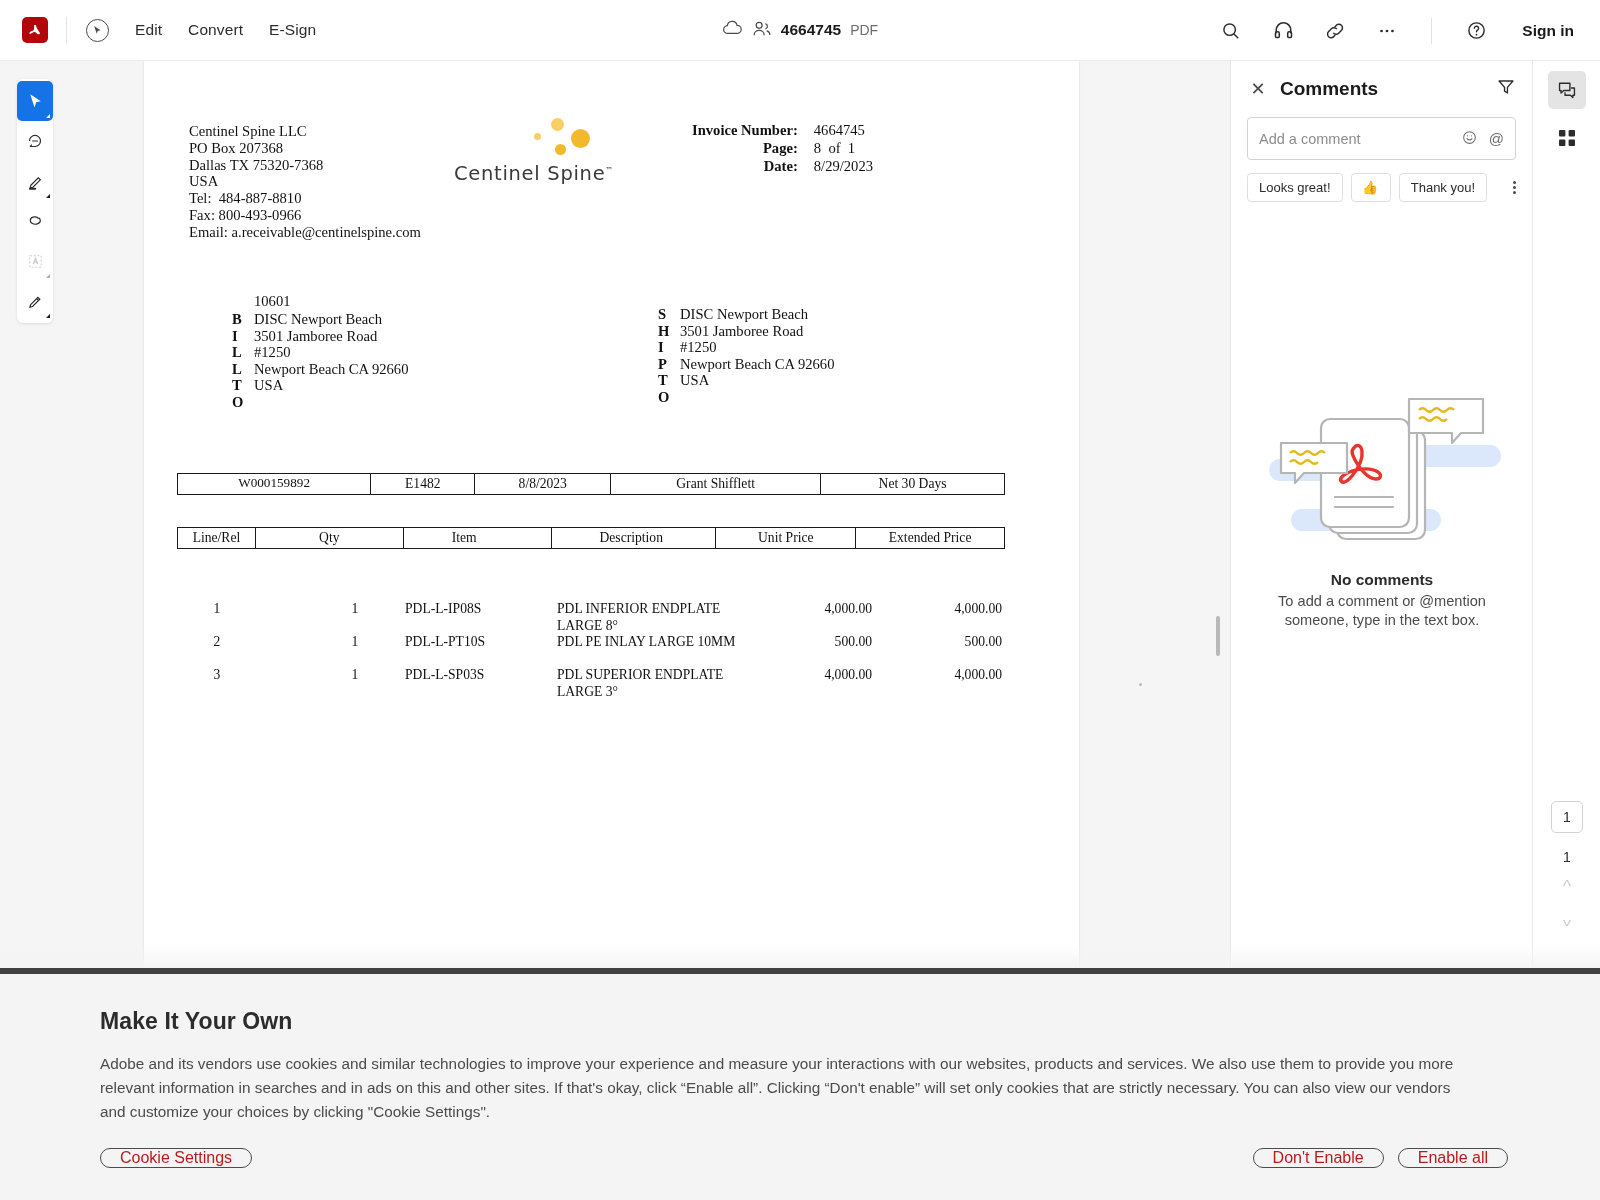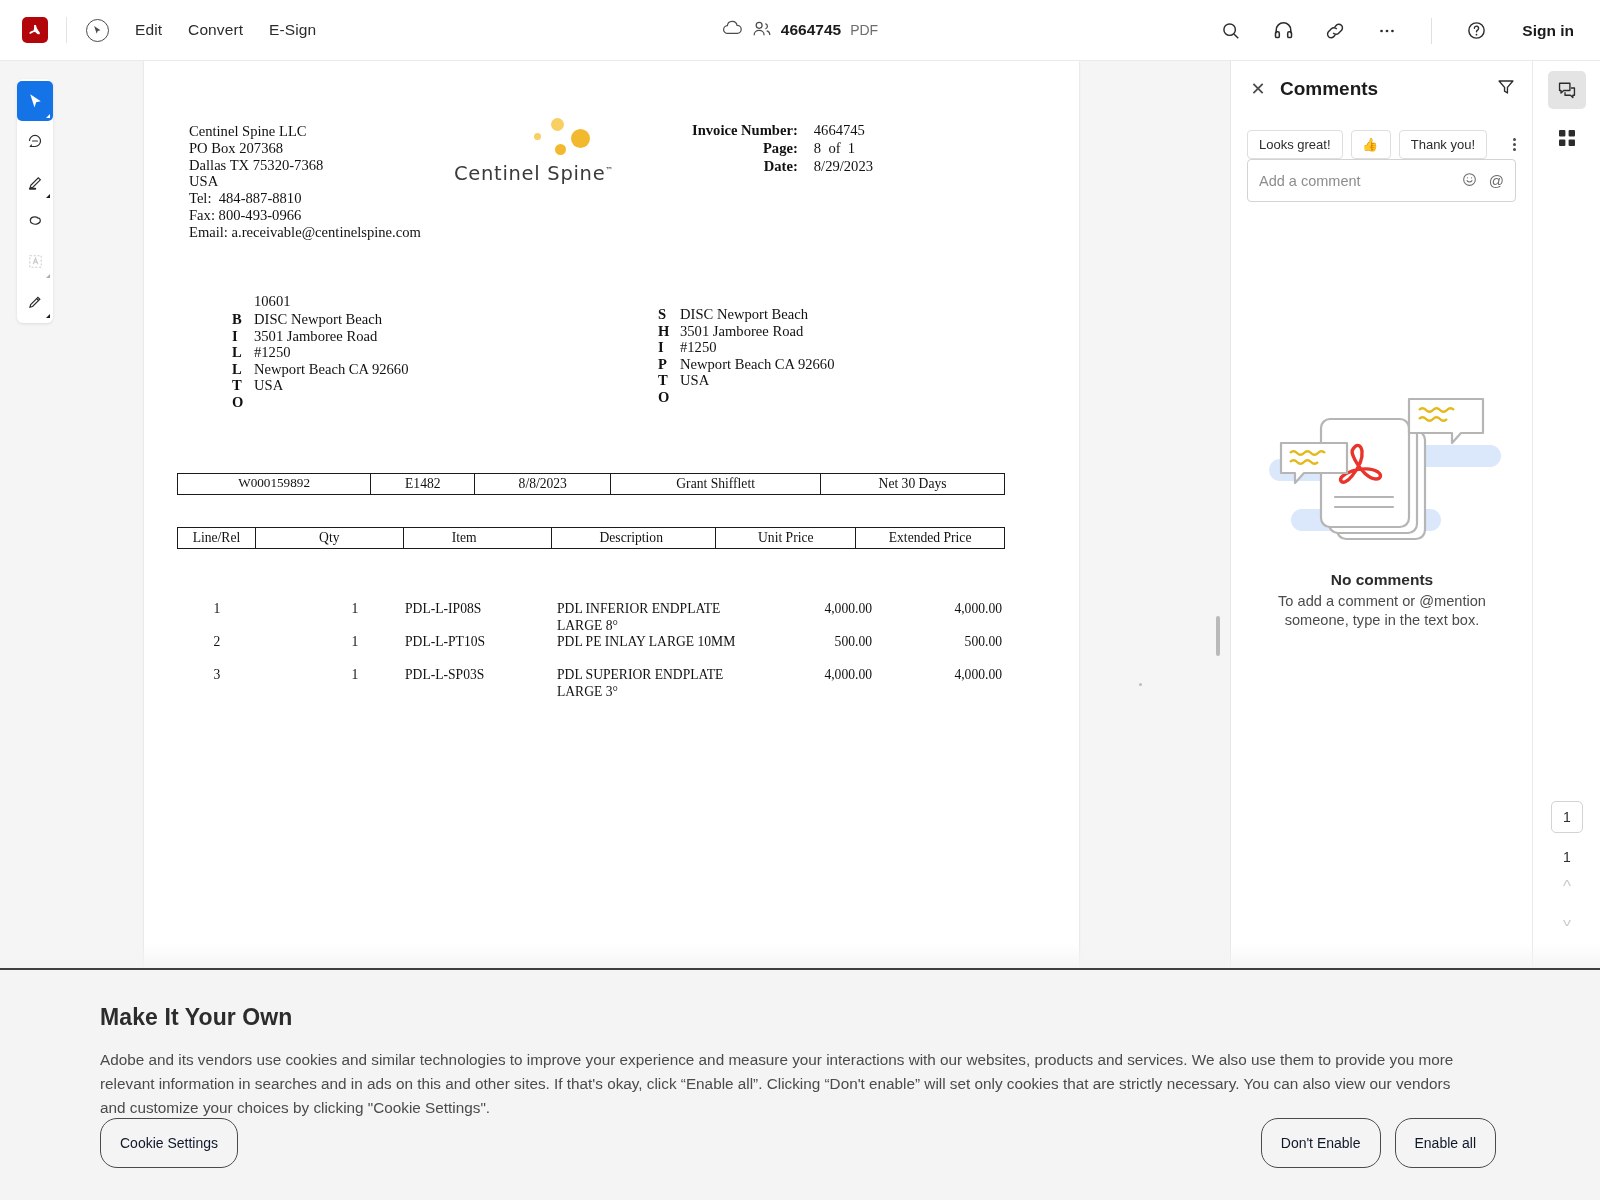--- a/index.html
+++ b/index.html
@@ -210,33 +210,33 @@
     width: 32px; height: 32px; margin: 0 auto; border: 1px solid #d3d3d3;
     border-radius: 5px; display: flex; align-items: center; justify-content: center;
     font-size: 14px; color: #2c2c2c; background: #fff;
   }
   #pg-total { font-size: 14px; color: #2c2c2c; margin-top: 16px; }
   .chev { color: #c9c9c9; font-size: 17px; margin-top: 12px; cursor: pointer; }
 
   
   #cookie {
     position: absolute; left: 0; bottom: 0; width: 1600px; height: 232px;
-    background: #f4f4f4; border-top: 2px solid #404040;
+    background: #f4f4f4; border-top: 6px solid #404040;
     padding: 34px 100px 0 100px;
   }
   #cookie h2 { font-size: 23px; font-weight: bold; color: #2c2c2c;
                letter-spacing: .1px; }
   #cookie p { font-size: 15.3px; color: #4b4b4b; line-height: 24px;
               margin-top: 17px; max-width: 1355px; }
   #cookie-btns { position: absolute; left: 100px; bottom: 32px; }
-  #cookie-right { position: absolute; right: 104px; bottom: 32px;
+  #cookie-right { position: absolute; right: 92px; bottom: 32px;
                   display: flex; gap: 14px; }
   .pill {
     border: 1px solid #4b4b4b; border-radius: 17px; background: transparent;
-    font-size: 14px; color: #0f172a; padding: 16px 19px; cursor: pointer;
+    font-size: 16px; color: #b91c1c; padding: 0 19px; cursor: pointer;
     font-family: "Liberation Sans", sans-serif; white-space: nowrap;
   }
   #cookie-fade {
     position: absolute; left: 0; bottom: 232px; width: 1600px; height: 24px;
     background: linear-gradient(to top, rgba(244,244,244,.95), rgba(244,244,244,0));
     pointer-events: none;
   }
 </style>
 </head>
 <body>
@@ -498,42 +498,42 @@
   <div id="cm-head">
     <div id="cm-close">✕</div>
     <div id="cm-title">Comments</div>
     <div id="cm-filter">
       <svg width="20" height="20" viewBox="0 0 22 22" fill="none" stroke="#2c2c2c" stroke-width="1.5">
         <path d="M3.4 4.4h15.2l-6 7v6.2l-3.2-2v-4.2z" stroke-linejoin="round"></path>
       </svg>
     </div>
   </div>
 
+  <div id="cm-input">
+    <div class="ph">Add a comment</div>
+    <div class="ic">
+      <svg width="15" height="15" viewBox="0 0 18 18" fill="none" stroke="#6e6e6e" stroke-width="1.3">
+        <circle cx="9" cy="9" r="7"></circle>
+          <path d="M6 10.4a3.6 3.6 0 006 0" stroke-linecap="round"></path>
+        <circle cx="6.6" cy="7" r=".75" fill="#6e6e6e" stroke="none"></circle>
+        <circle cx="11.4" cy="7" r=".75" fill="#6e6e6e" stroke="none"></circle>
+      </svg>
+    </div>
+    <div class="ic">@</div>
+  </div>
+
   <div id="cm-quick">
     <div class="chip">Looks great!</div>
     <div class="chip">👍</div>
     <div class="chip">Thank you!</div>
     <div id="cm-more">
         <b></b>
         <b></b>
         <b></b>
       </div>
-  </div>
-
-  <div id="cm-input">
-    <div class="ph">Add a comment</div>
-    <div class="ic">
-      <svg width="15" height="15" viewBox="0 0 18 18" fill="none" stroke="#6e6e6e" stroke-width="1.3">
-        <circle cx="9" cy="9" r="7"></circle>
-          <path d="M6 10.4a3.6 3.6 0 006 0" stroke-linecap="round"></path>
-        <circle cx="6.6" cy="7" r=".75" fill="#6e6e6e" stroke="none"></circle>
-        <circle cx="11.4" cy="7" r=".75" fill="#6e6e6e" stroke="none"></circle>
-      </svg>
-    </div>
-    <div class="ic">@</div>
   </div>
 
   <div id="cm-empty">
     <svg width="250" height="160" viewBox="0 0 250 160">
       <rect x="12" y="66" width="118" height="22" rx="11" fill="#dbe8fb"></rect>
       <rect x="148" y="52" width="96" height="22" rx="11" fill="#dbe8fb"></rect>
       <rect x="34" y="116" width="150" height="22" rx="11" fill="#dbe8fb"></rect>
       <rect x="80" y="38" width="88" height="108" rx="9" fill="#fff" stroke="#b5b5b5" stroke-width="2.2"></rect>
       <rect x="72" y="32" width="88" height="108" rx="9" fill="#fff" stroke="#b5b5b5" stroke-width="2.2"></rect>
       <rect x="64" y="26" width="88" height="108" rx="9" fill="#fff" stroke="#b5b5b5" stroke-width="2.2"></rect>

